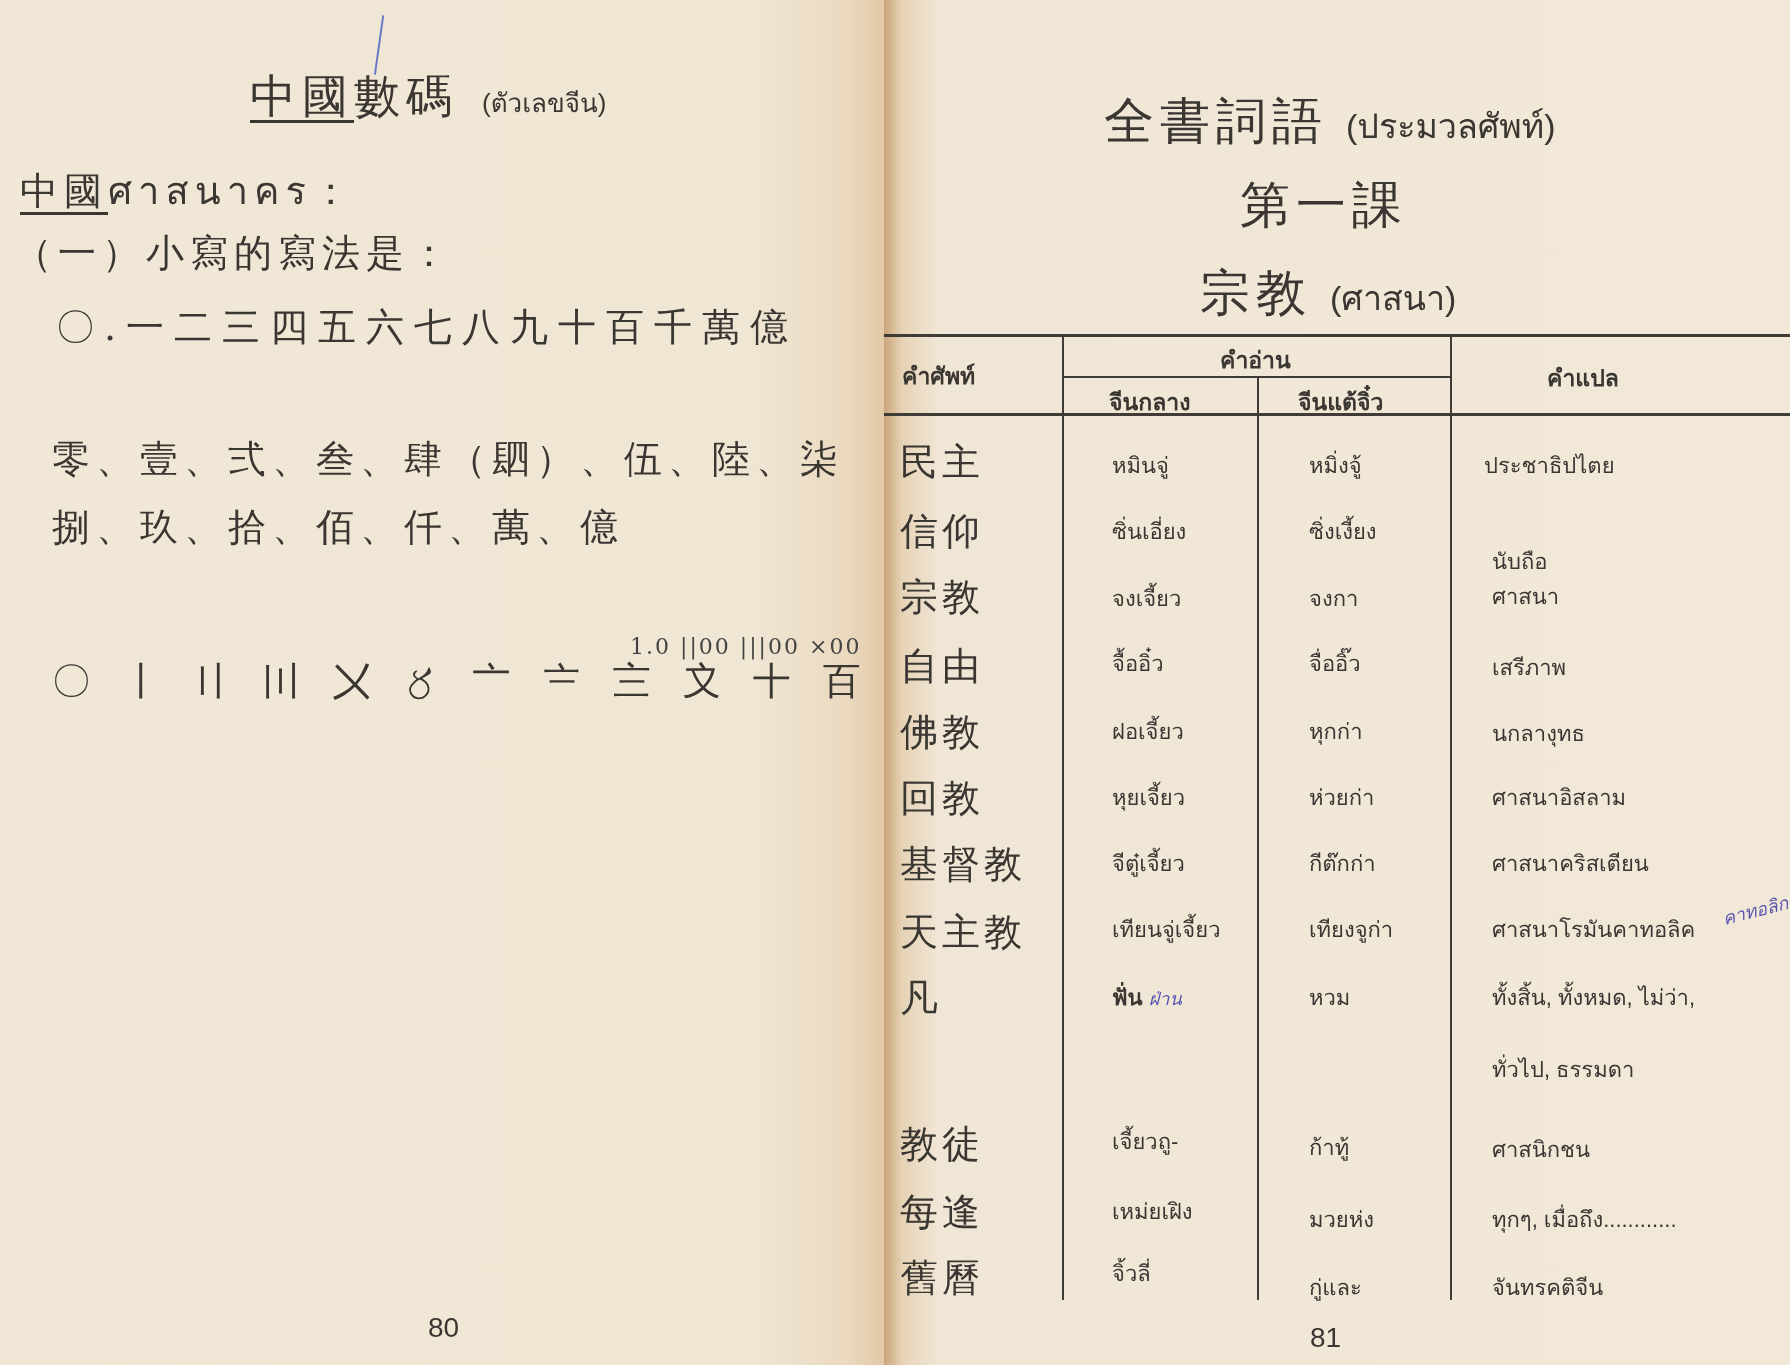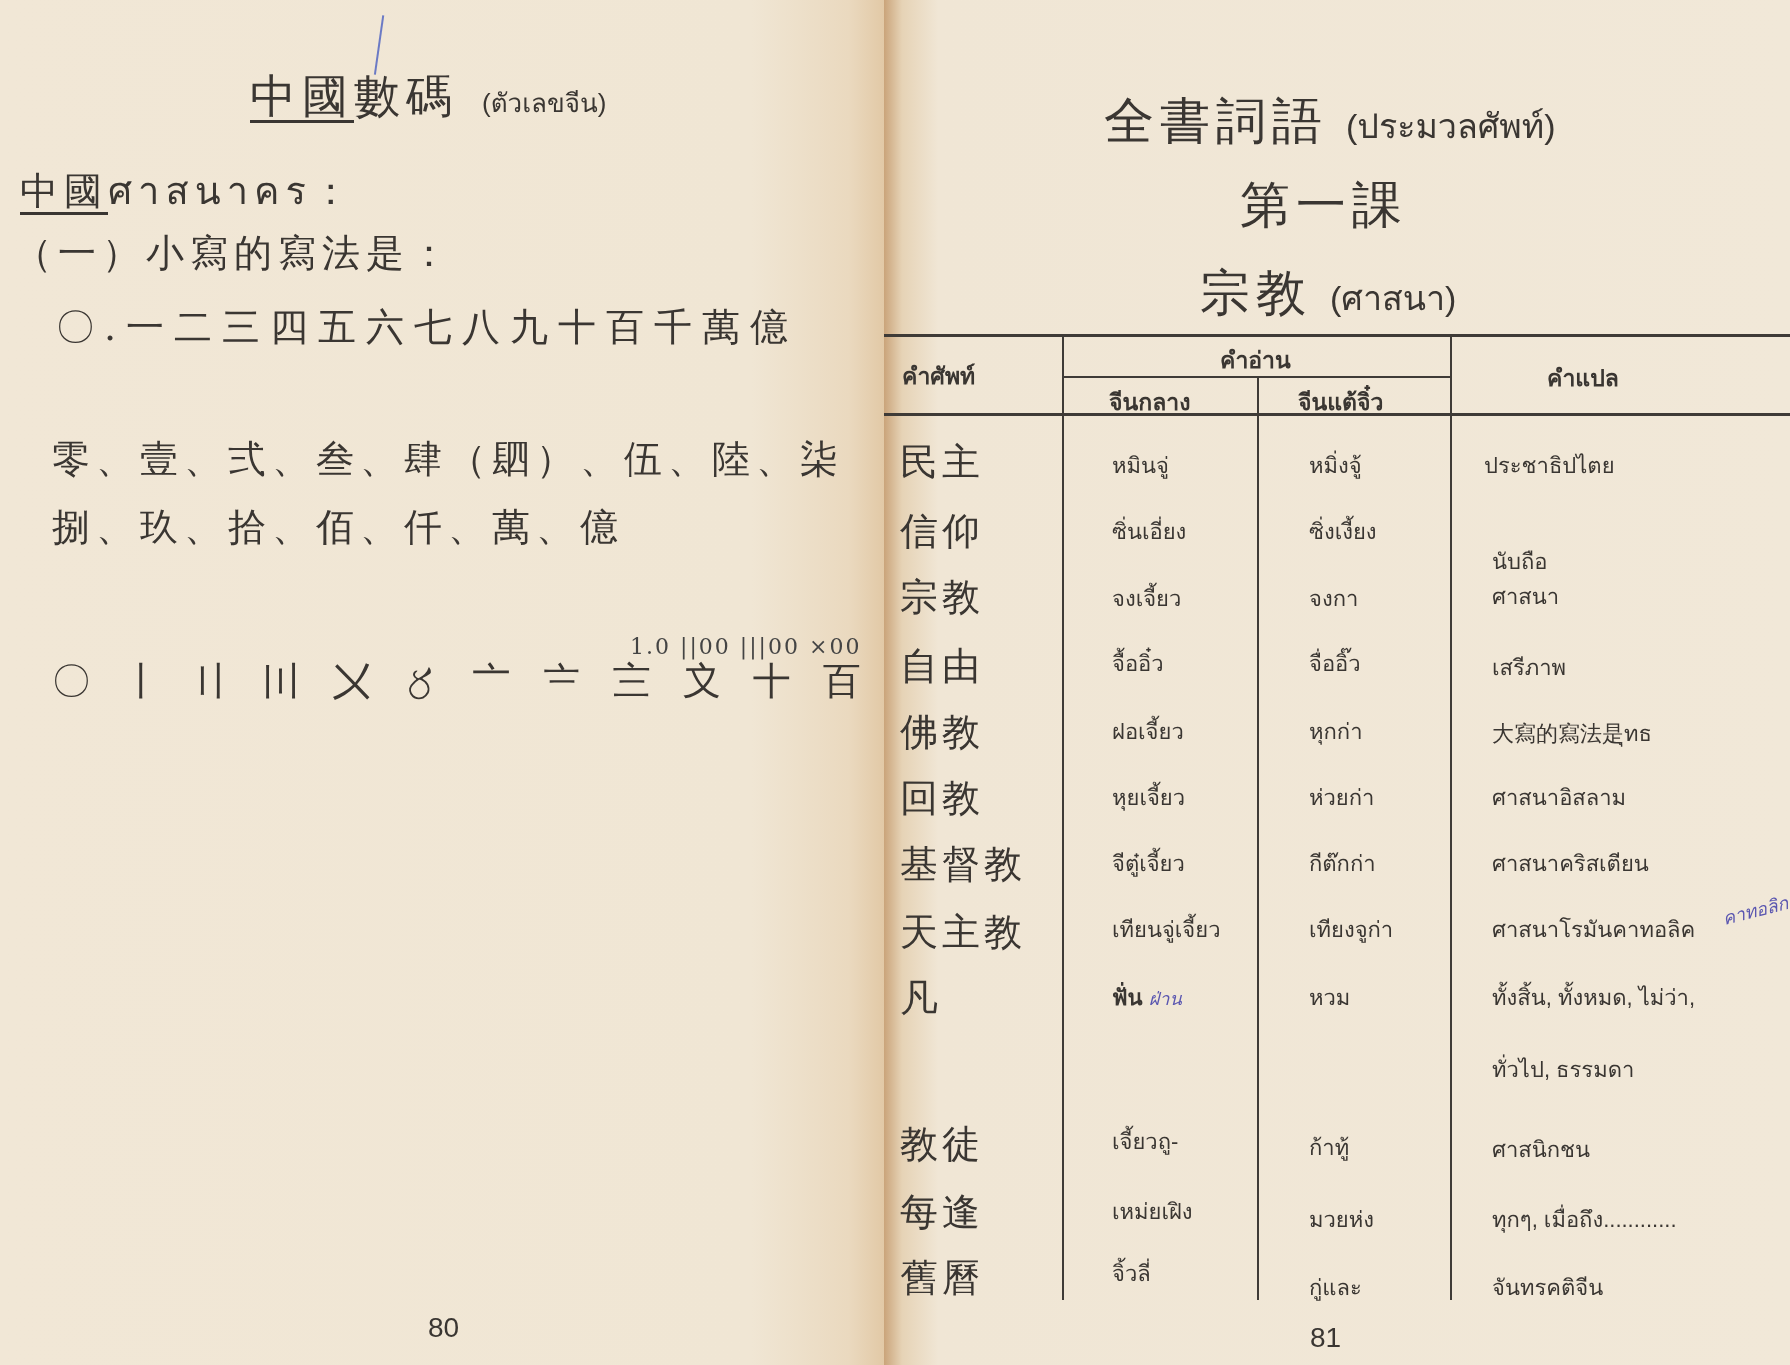--- a/index.html
+++ b/index.html
@@ -90,21 +90,21 @@
   <div>
     <div class="term" style="top:634px;">自由</div>
     <div class="cell" style="left:228px;top:646px;">จื้ออิ๋ว</div>
     <div class="cell" style="left:425px;top:646px;">จื่ออิ๊ว</div>
     <div class="cell" style="left:608px;top:650px;">เสรีภาพ</div>
   </div>
   <div>
     <div class="term" style="top:700px;">佛教</div>
     <div class="cell" style="left:228px;top:714px;">ฝอเจี้ยว</div>
     <div class="cell" style="left:425px;top:714px;">หุกก่า</div>
-    <div class="cell" style="left:608px;top:716px;">大寫的寫法是ุทธ</div>
+    <div class="cell" style="left:608px;top:716px;">นกลางุทธ</div>
   </div>
   <div>
     <div class="term" style="top:766px;">回教</div>
     <div class="cell" style="left:228px;top:780px;">หุยเจี้ยว</div>
     <div class="cell" style="left:425px;top:780px;">ห่วยก่า</div>
     <div class="cell" style="left:608px;top:780px;">ศาสนาอิสลาม</div>
   </div>
   <div>
     <div class="term" style="top:832px;">基督教</div>
     <div class="cell" style="left:228px;top:846px;">จีตู๋เจี้ยว</div>

